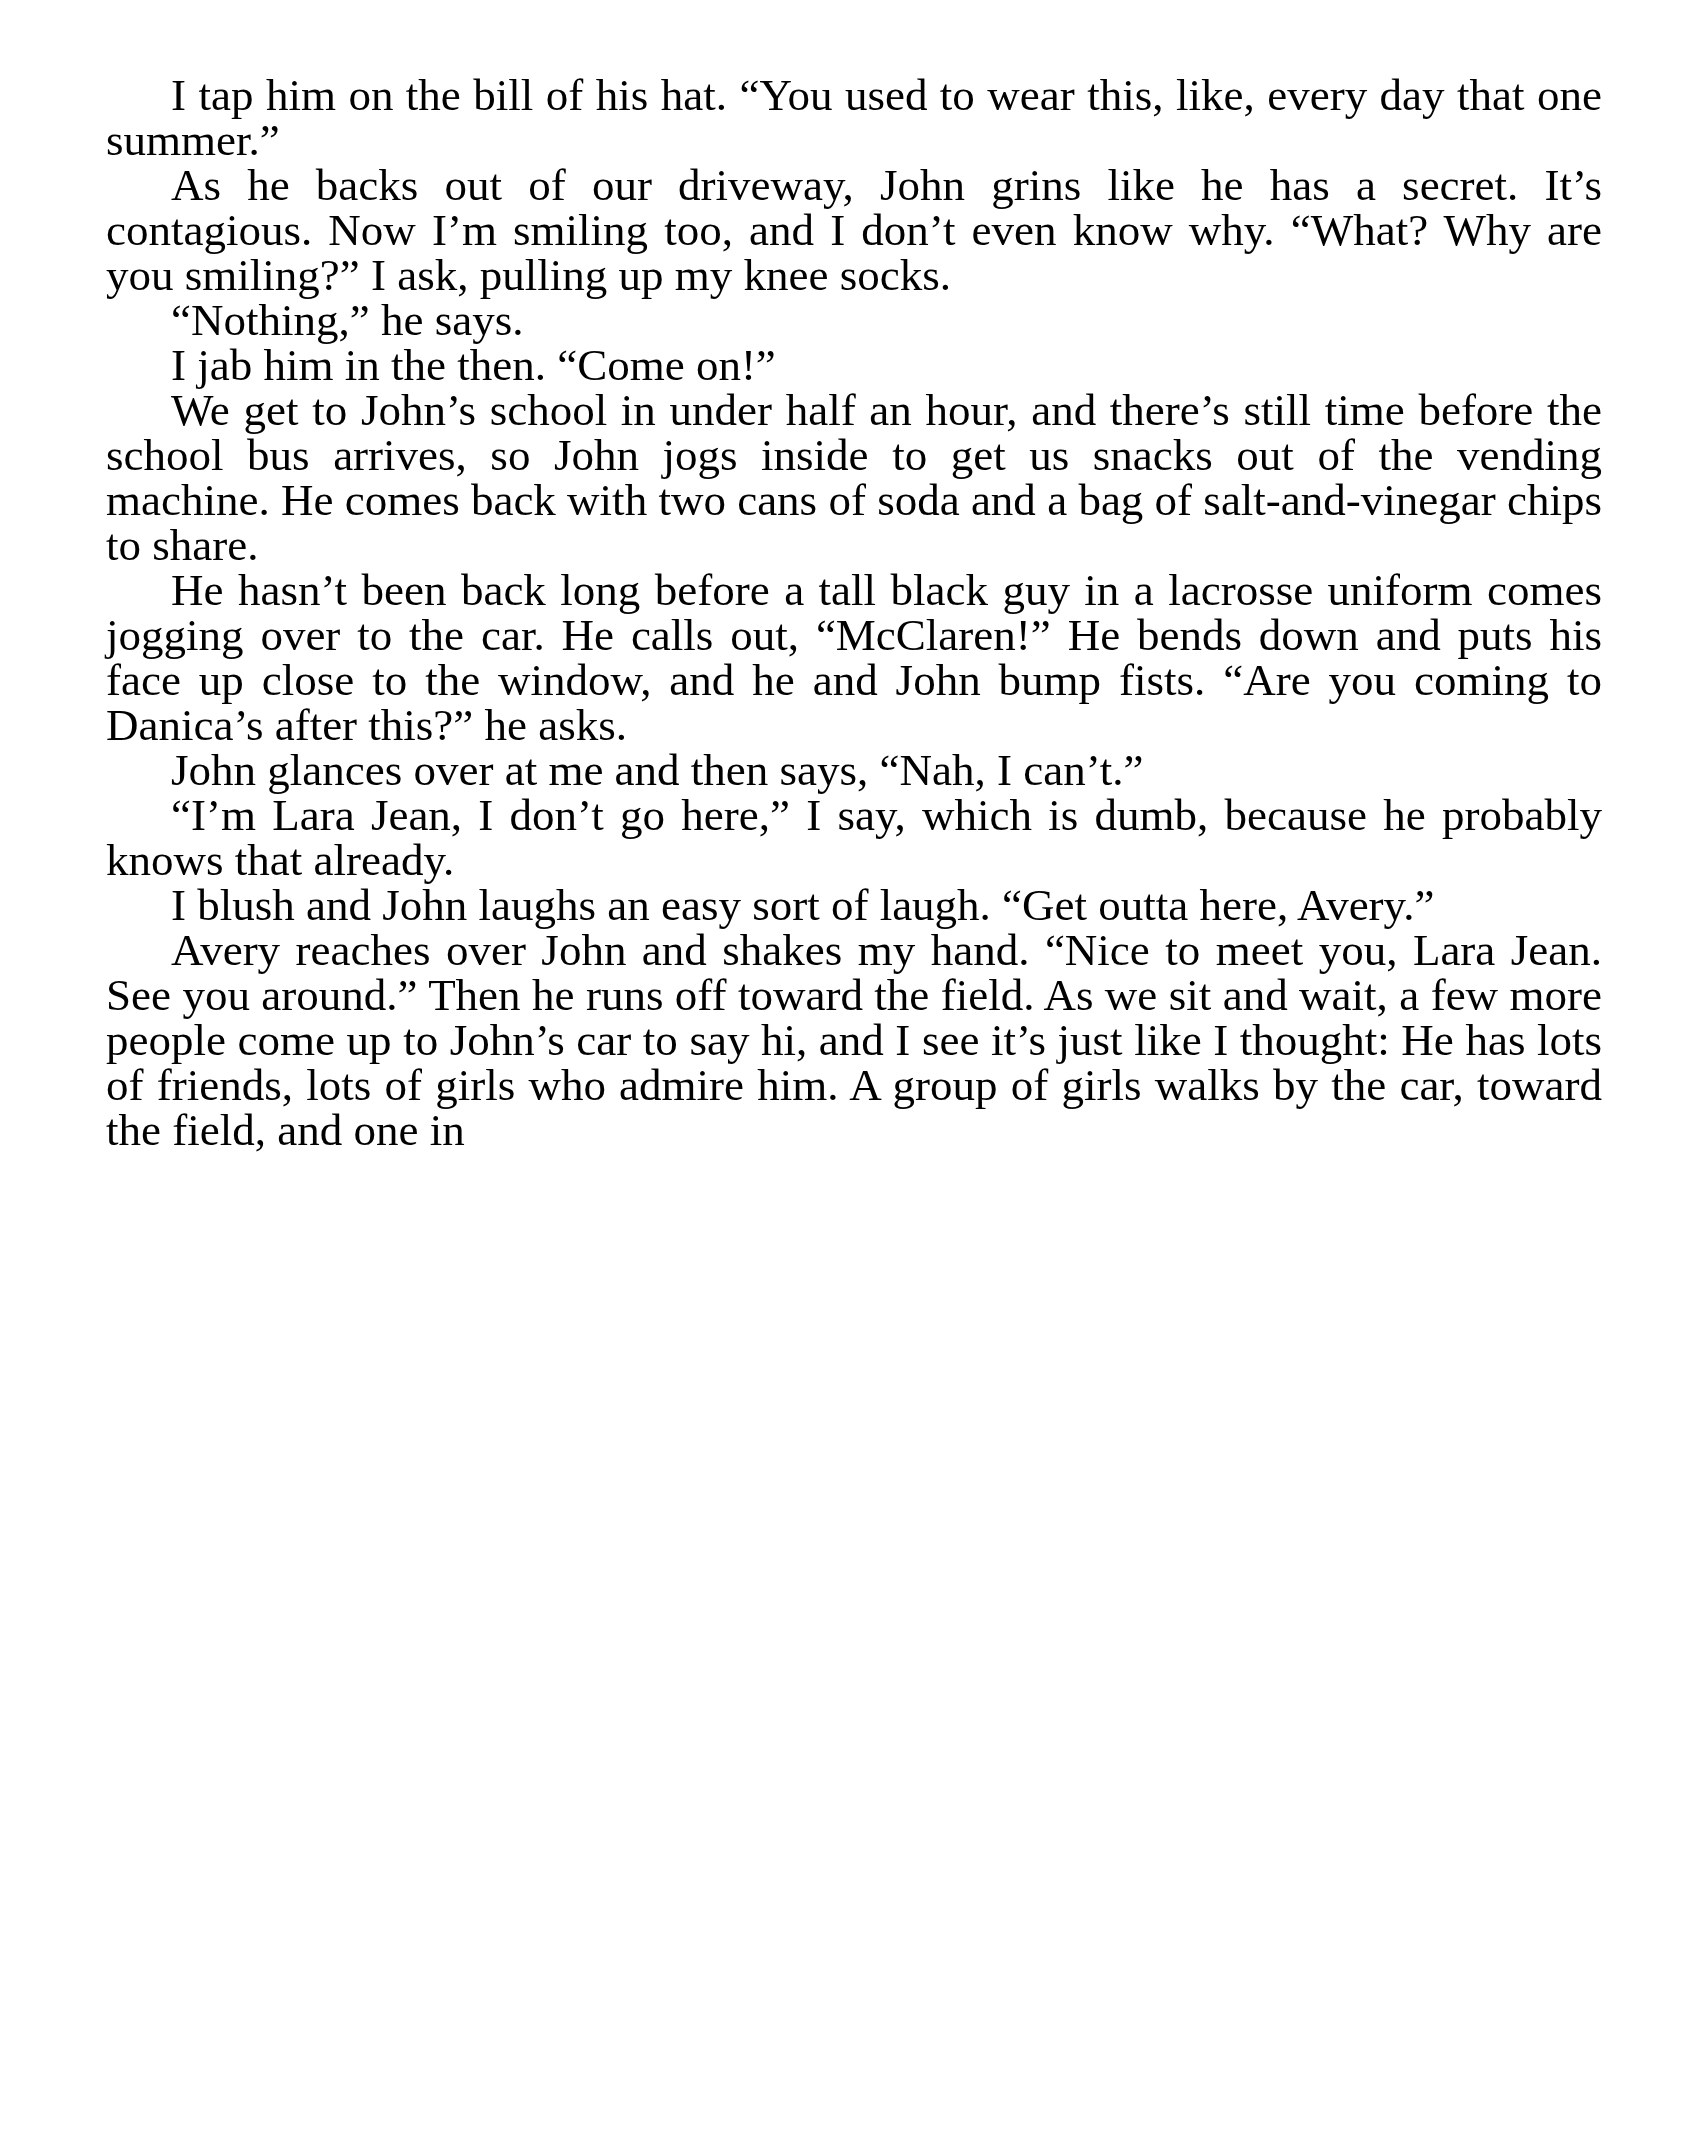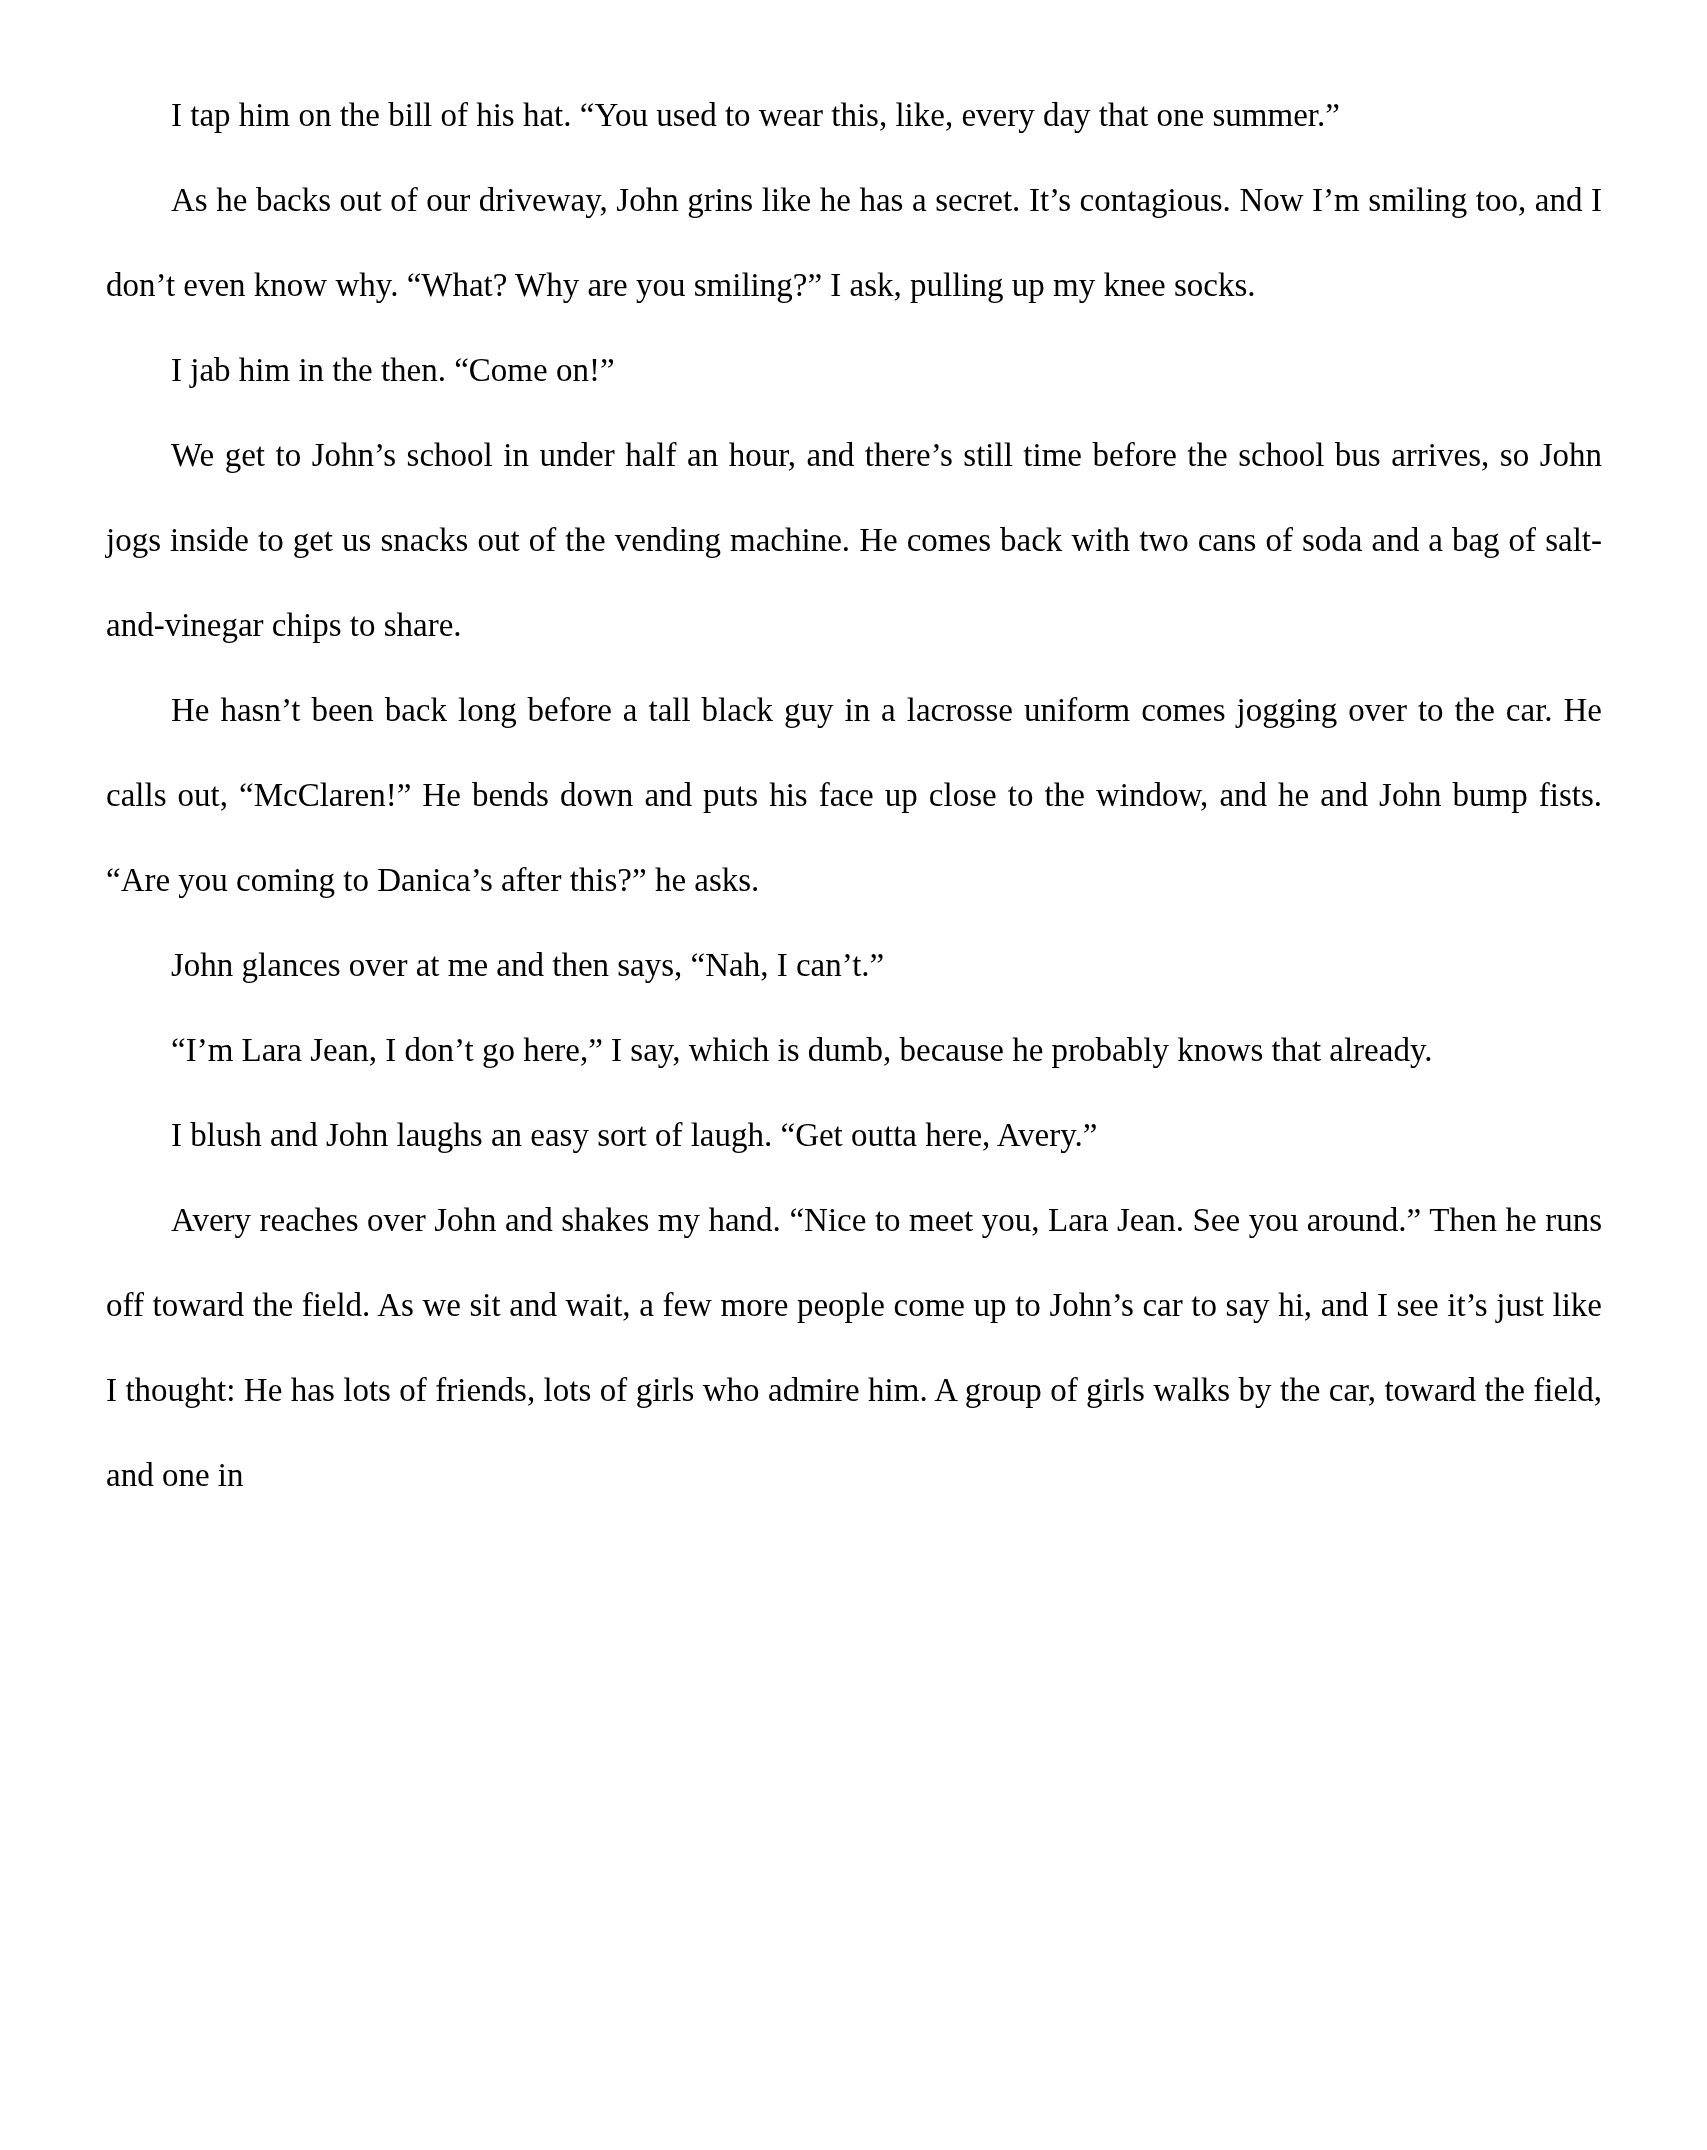--- a/index.html
+++ b/index.html
@@ -16,41 +16,42 @@
   }
   .page {
     box-sizing: border-box;
     width: 1708px;
     min-height: 2151px;
     padding: 73px 106px 0 106px;
     background: #ffffff;
     overflow: hidden;
   }
   .body-text {
-    font-size: 33px;
-    line-height: 85px;
+    font-size: 45px;
+    line-height: 45px;
     text-align: justify;
     text-justify: inter-word;
     hyphens: none;
   }
   .body-text p {
     margin: 0;
     text-indent: 65px;
   }
   .body-text p:last-child {
     
   }
 </style>
 </head>
 <body>
 
 <div class="page">
   <div class="body-text">
     <p>I tap him on the bill of his hat. “You used to wear this, like, every day that one summer.”</p>
     <p>As he backs out of our driveway, John grins like he has a secret. It’s contagious. Now I’m smiling too, and I don’t even know why. “What? Why are you smiling?” I ask, pulling up my knee socks.</p>
+    <p>“Nothing,” he says.</p>
     <p>I jab him in the then. “Come on!”</p>
     <p>We get to John’s school in under half an hour, and there’s still time before the school bus arrives, so John jogs inside to get us snacks out of the vending machine. He comes back with two cans of soda and a bag of salt-and-vinegar chips to share.</p>
     <p>He hasn’t been back long before a tall black guy in a lacrosse uniform comes jogging over to the car. He calls out, “McClaren!” He bends down and puts his face up close to the window, and he and John bump fists. “Are you coming to Danica’s after this?” he asks.</p>
     <p>John glances over at me and then says, “Nah, I can’t.”</p>
     <p>“I’m Lara Jean, I don’t go here,” I say, which is dumb, because he probably knows that already.</p>
     <p>I blush and John laughs an easy sort of laugh. “Get outta here, Avery.”</p>
     <p>Avery reaches over John and shakes my hand. “Nice to meet you, Lara Jean. See you around.” Then he runs off toward the field. As we sit and wait, a few more people come up to John’s car to say hi, and I see it’s just like I thought: He has lots of friends, lots of girls who admire him. A group of girls walks by the car, toward the field, and one in</p>
   </div>
 </div>
 

